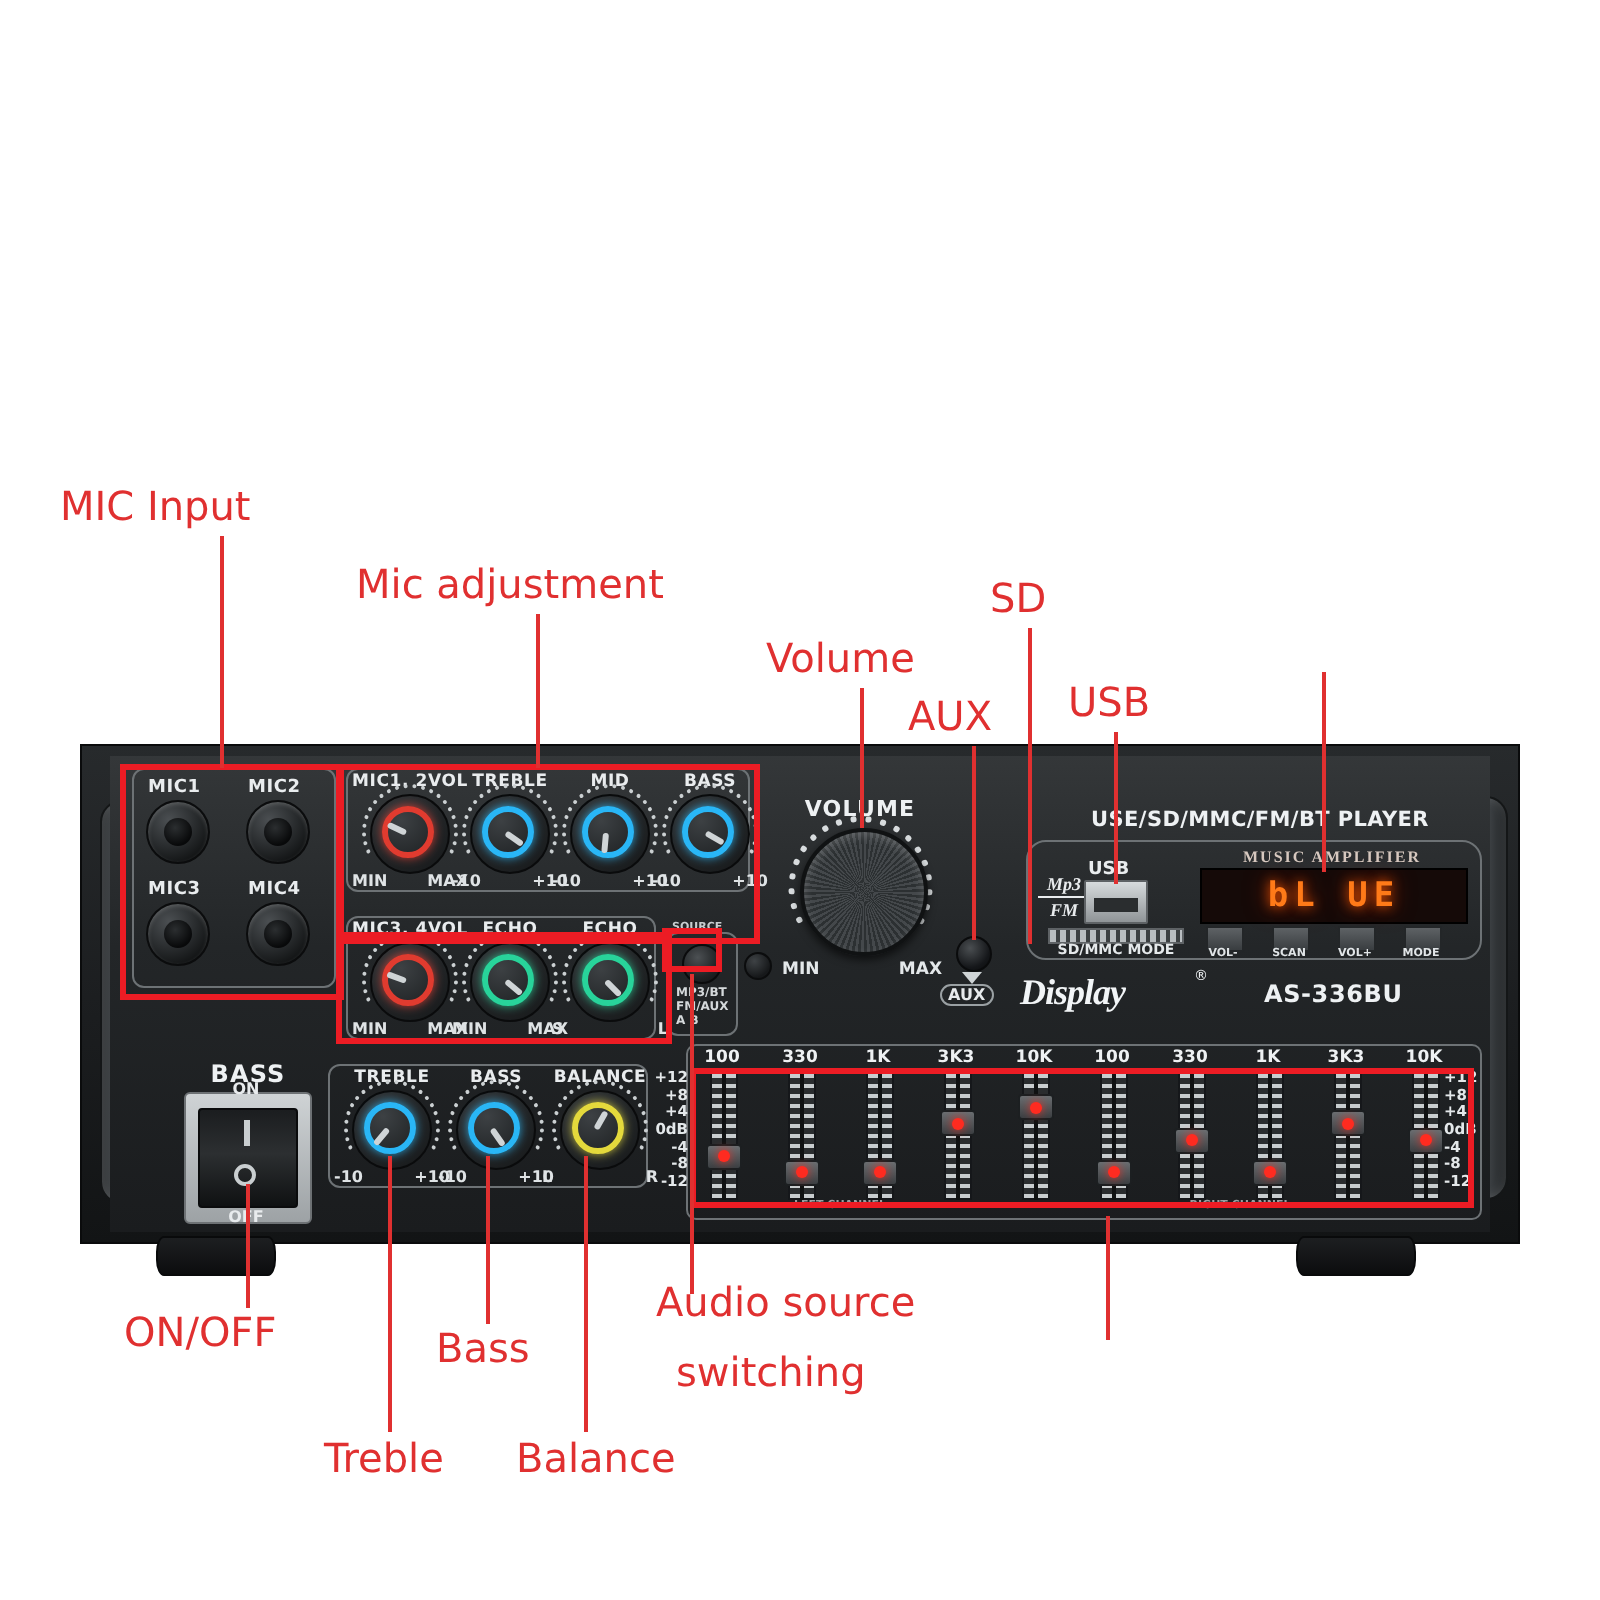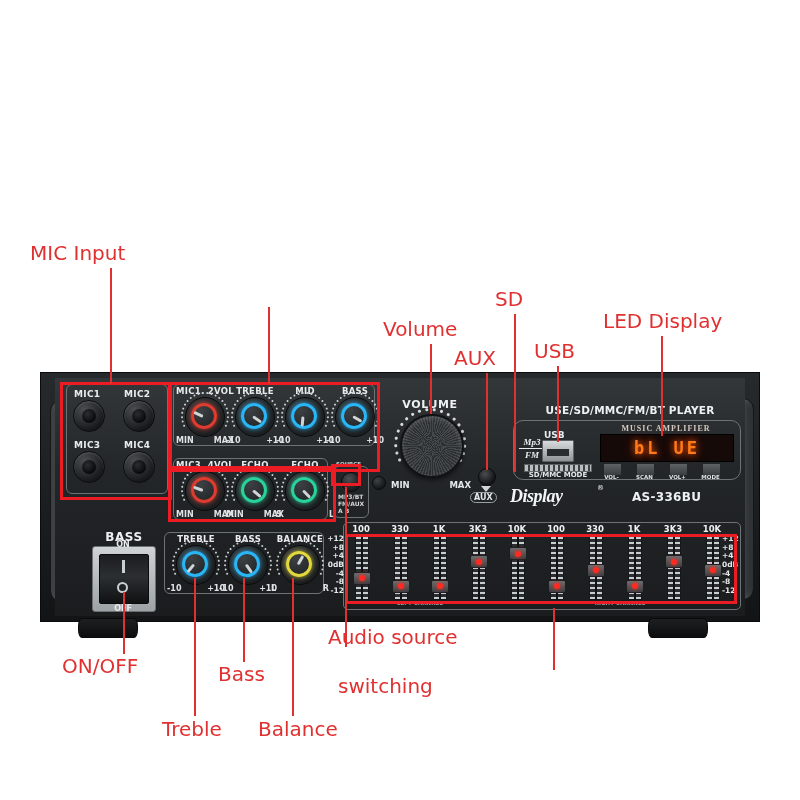--- a/index.html
+++ b/index.html
@@ -856,48 +856,48 @@
 
   <div class="hl" style="left:60px;top:382px;width:112px;height:118px;"></div>
   <div class="hl" style="left:168px;top:382px;width:212px;height:90px;"></div>
   <div class="hl" style="left:168px;top:466px;width:168px;height:56px;"></div>
   <div class="hl" style="left:331px;top:464px;width:30px;height:22px;"></div>
   <div class="hl" style="left:345px;top:534px;width:392px;height:70px;"></div>
 
   <div class="anno" style="left:30px;top:242px;">MIC Input</div>
   <div class="leader" style="left:110px;top:268px;height:116px;"></div>
 
+  <div class="anno" style="left:178px;top:281px;">Mic adjustment</div>
   <div class="leader" style="left:268px;top:307px;height:77px;"></div>
 
   <div class="anno" style="left:383px;top:318px;">Volume</div>
   <div class="leader" style="left:430px;top:344px;height:70px;"></div>
 
   <div class="anno" style="left:454px;top:347px;">AUX</div>
   <div class="leader" style="left:486px;top:373px;height:97px;"></div>
 
   <div class="anno" style="left:495px;top:288px;">SD</div>
   <div class="leader" style="left:514px;top:314px;height:158px;"></div>
 
   <div class="anno" style="left:534px;top:340px;">USB</div>
   <div class="leader" style="left:557px;top:366px;height:76px;"></div>
 
-  <div class="anno" style="left:603px;top:310px;">LED Display</div>
   <div class="leader" style="left:661px;top:336px;height:100px;"></div>
 
   <div class="anno" style="left:62px;top:655px;">ON/OFF</div>
   <div class="leader" style="left:123px;top:592px;height:62px;"></div>
 
   <div class="anno" style="left:162px;top:718px;">Treble</div>
   <div class="leader" style="left:194px;top:578px;height:138px;"></div>
 
   <div class="anno" style="left:218px;top:663px;">Bass</div>
   <div class="leader" style="left:243px;top:578px;height:84px;"></div>
 
   <div class="anno" style="left:258px;top:718px;">Balance</div>
   <div class="leader" style="left:292px;top:578px;height:138px;"></div>
 
-  <div class="anno" style="left:328px;top:626px;">Audio source</div>
+  <div class="anno" style="left:328px;top:640px;">Audio source</div>
   <div class="anno" style="left:338px;top:675px;">switching</div>
   <div class="leader" style="left:345px;top:487px;height:160px;"></div>
 
   <div class="leader" style="left:553px;top:608px;height:62px;"></div>
 
 </div>
 
 </body></html>

